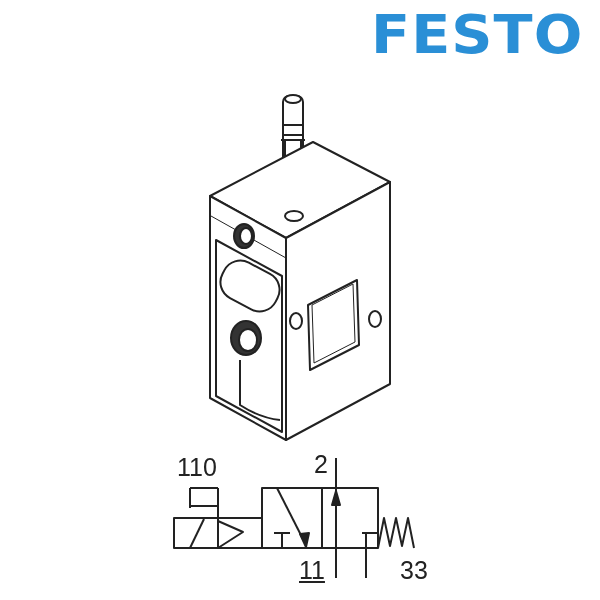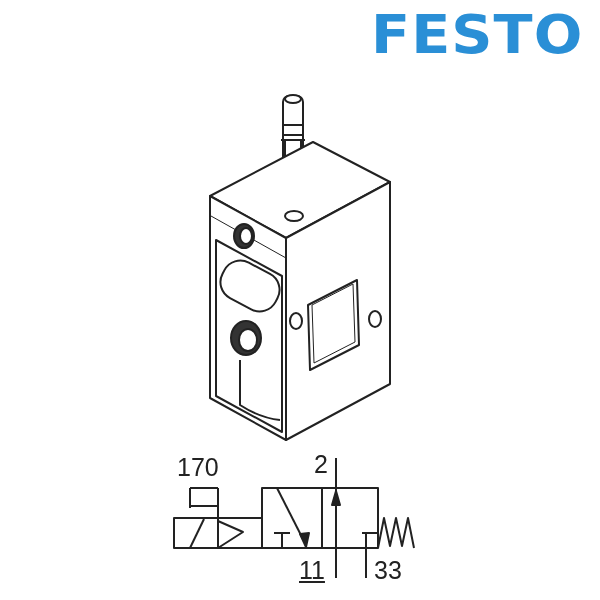--- a/index.html
+++ b/index.html
@@ -67,16 +67,16 @@
       <polygon points="306,547 300,534 309,533" fill="#222"></polygon>
       <line x1="336" y1="458" x2="336" y2="578"></line>
       <polygon points="336,491 332,505 340,505" fill="#222"></polygon>
       <line x1="362" y1="533" x2="377" y2="533"></line>
       <line x1="366" y1="533" x2="366" y2="578"></line>
       <polyline points="378,548 384,518 390,546 396,518 402,546 408,518 414,548"></polyline>
     </g>
   </g>
 </svg>
 
-<div class="lbl" style="left:177px;top:455px;">170</div>
+<div class="lbl" style="left:177px;top:455px;">110</div>
 <div class="lbl" style="left:314px;top:452px;">2</div>
 <div class="lbl" style="left:299px;top:558px;text-decoration:underline;">11</div>
-<div class="lbl" style="left:374px;top:558px;">33</div>
+<div class="lbl" style="left:400px;top:558px;">33</div>
 
 </body></html>

